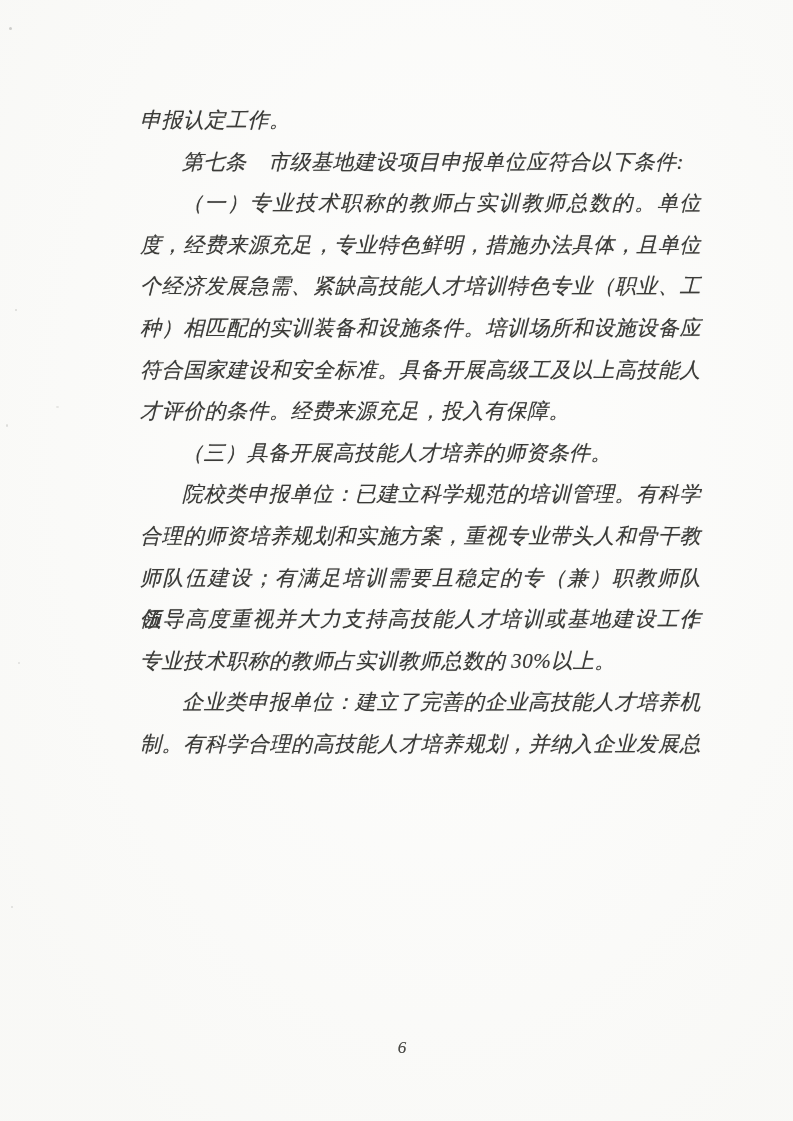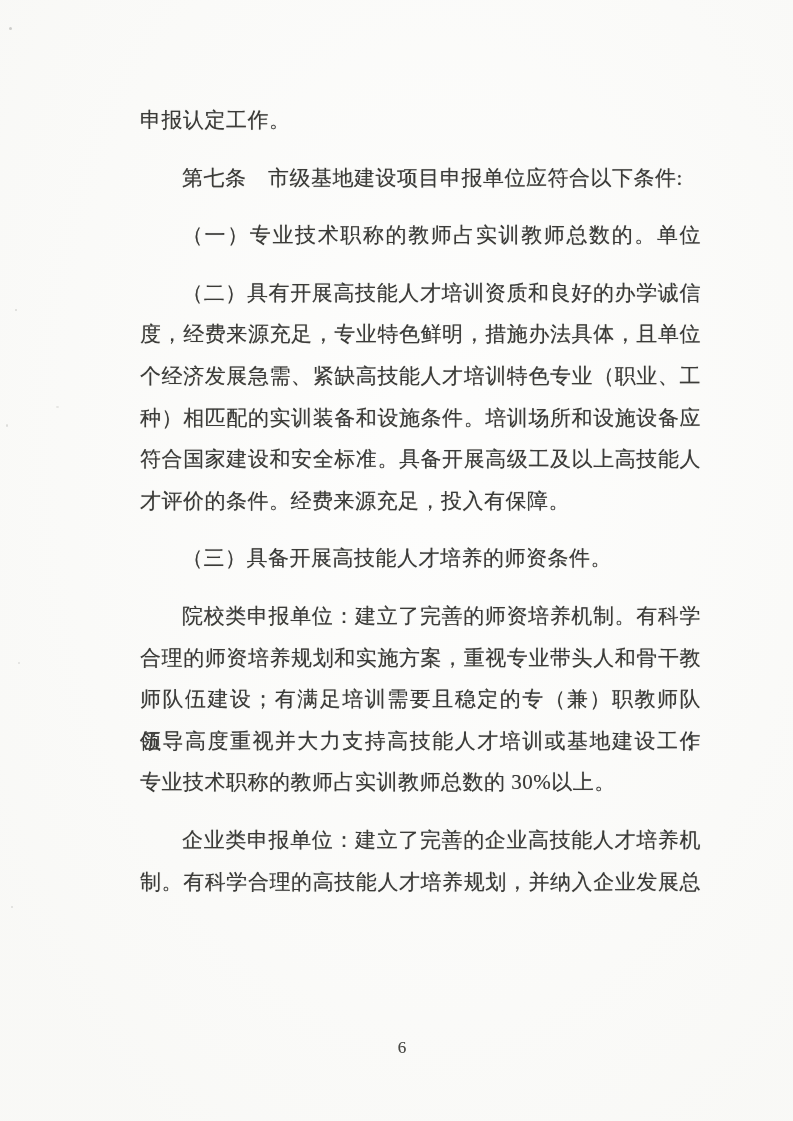--- a/index.html
+++ b/index.html
@@ -15,20 +15,21 @@
   .page {
     position: relative;
     width: 793px;
     height: 1121px;
     background:
       radial-gradient(ellipse at 55% 40%, rgba(255,255,255,0.6) 0%, rgba(244,244,241,0.35) 85%),
       var(--paper);
     overflow: hidden;
     font-family: "Liberation Serif", "DejaVu Serif", serif;
     color: var(--ink);
+    font-style: italic;
   }
   .text-block {
     position: absolute;
     left: 140px;
     top: 100px;
     width: 561px;
   }
   .line {
     height: 41.6px;
     line-height: 41.6px;
@@ -38,21 +39,20 @@
     text-shadow: 0 0 0.7px rgba(59,59,56,0.55);
     white-space: nowrap;
   }
   .line.justify {
     white-space: normal;
     text-align: justify;
     text-align-last: justify;
   }
   .line.indent {
     padding-left: 42px;
-    margin-top: 16px;
   }
   .page-number {
     position: absolute;
     left: 402px;
     top: 1036px;
     transform: translateX(-50%);
     font-size: 17px;
     line-height: 24px;
     color: #4a4a46;
     text-shadow: 0 0 0.6px rgba(70,70,66,0.5);
@@ -78,28 +78,27 @@
   <span class="speck s2"></span>
   <span class="speck s3"></span>
   <span class="speck s4"></span>
   <span class="speck s5"></span>
   <span class="speck s6"></span>
 
   <div class="text-block" id="text-block">
       <div class="line">申报认定工作。</div>
       <div class="line indent">第七条　市级基地建设项目申报单位应符合以下条件:</div>
       <div class="line indent justify">（一）专业技术职称的教师占实训教师总数的。单位</div>
-      <div class="line indent justify">（二）具有开展高技能人才培训资质和良好的办学诚信</div>
       <div class="line justify">度，经费来源充足，专业特色鲜明，措施办法具体，且单位</div>
       <div class="line justify">个经济发展急需、紧缺高技能人才培训特色专业（职业、工</div>
       <div class="line justify">种）相匹配的实训装备和设施条件。培训场所和设施设备应</div>
       <div class="line justify">符合国家建设和安全标准。具备开展高级工及以上高技能人</div>
       <div class="line">才评价的条件。经费来源充足，投入有保障。</div>
       <div class="line indent">（三）具备开展高技能人才培养的师资条件。</div>
-      <div class="line indent justify">院校类申报单位：建立了完善的师资培养机制。有科学</div>
+      <div class="line indent justify">院校类申报单位：已建立科学规范的培训管理。有科学</div>
       <div class="line justify">合理的师资培养规划和实施方案，重视专业带头人和骨干教</div>
       <div class="line justify">师队伍建设；有满足培训需要且稳定的专（兼）职教师队伍；</div>
       <div class="line justify">领导高度重视并大力支持高技能人才培训或基地建设工作</div>
       <div class="line">专业技术职称的教师占实训教师总数的 30%以上。</div>
       <div class="line indent justify">企业类申报单位：建立了完善的企业高技能人才培养机</div>
       <div class="line justify">制。有科学合理的高技能人才培养规划，并纳入企业发展总</div>
     </div>
 
   <div class="page-number">6</div>
 </div>

